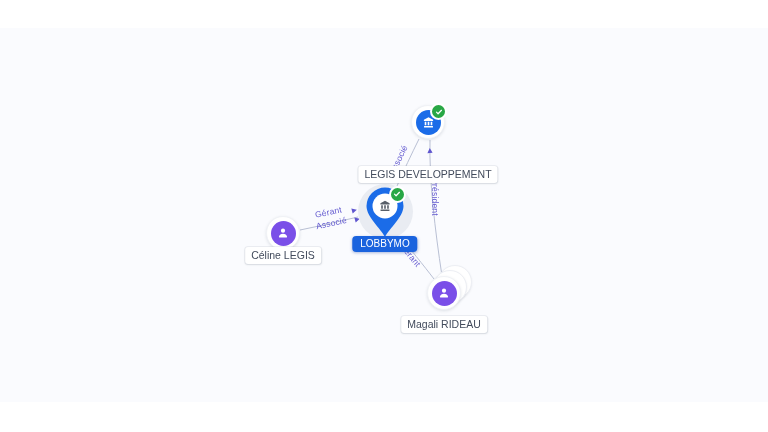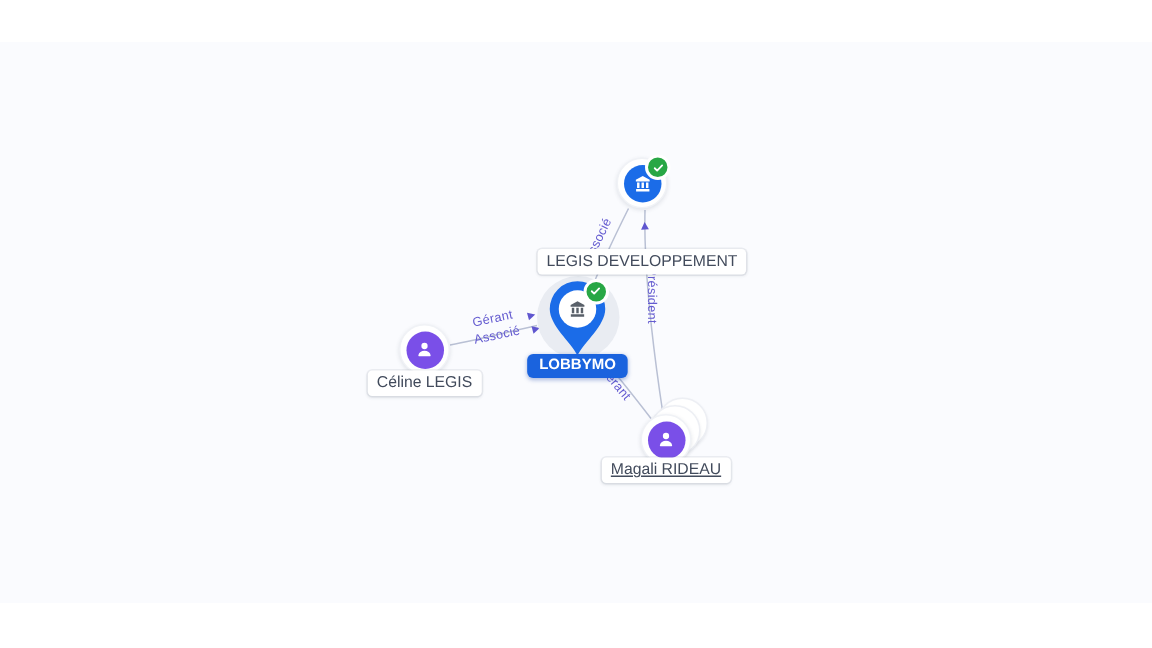--- a/index.html
+++ b/index.html
@@ -44,21 +44,21 @@
   }
   .pin{position:absolute;z-index:2;}
   .node-chip{
     position:absolute;left:50%;transform:translateX(-50%);
     white-space:nowrap;background:#ffffff;color:#424b5c;
     font-size:10.5px;line-height:1;padding:3px 6px;border-radius:3px;
     box-shadow:0 0 0 1px rgba(110,120,140,.10),0 1px 2px rgba(60,70,90,.12);
     z-index:6;
   }
   .chip-focus{
-    background:#1a63de;color:#ffffff;font-weight:bold;font-size:10px;
+    background:#1a63de;color:#ffffff;font-weight:normal;font-size:10px;
     padding:3px 8px;border-radius:4px;
     box-shadow:0 1px 3px rgba(20,60,160,.35);
     text-align:right;
   }
 </style>
 </head>
 <body>
 
 <div class="graph-area"></div>
 
@@ -144,14 +144,14 @@
   <div class="circle-card" style="left:0;top:0;">
     <div class="type-dot dot-person">
       <span style="display:flex;">
         <svg width="14" height="14" viewBox="0 0 24 24" fill="#ffffff">
           <circle cx="12" cy="8" r="3.6"></circle>
           <path d="M12 13.4c-3.6 0-6.4 2-7 5.1-.1.6.3 1.1.9 1.1h12.2c.6 0 1-.5.9-1.1-.6-3.1-3.4-5.1-7-5.1z"></path>
         </svg>
       </span>
     </div>
   </div>
-  <div class="node-chip" style="top:29px;text-decoration:underline;">Magali RIDEAU</div>
+  <div class="node-chip" style="top:40px;">Magali RIDEAU</div>
 </div>
 
 </body></html>

